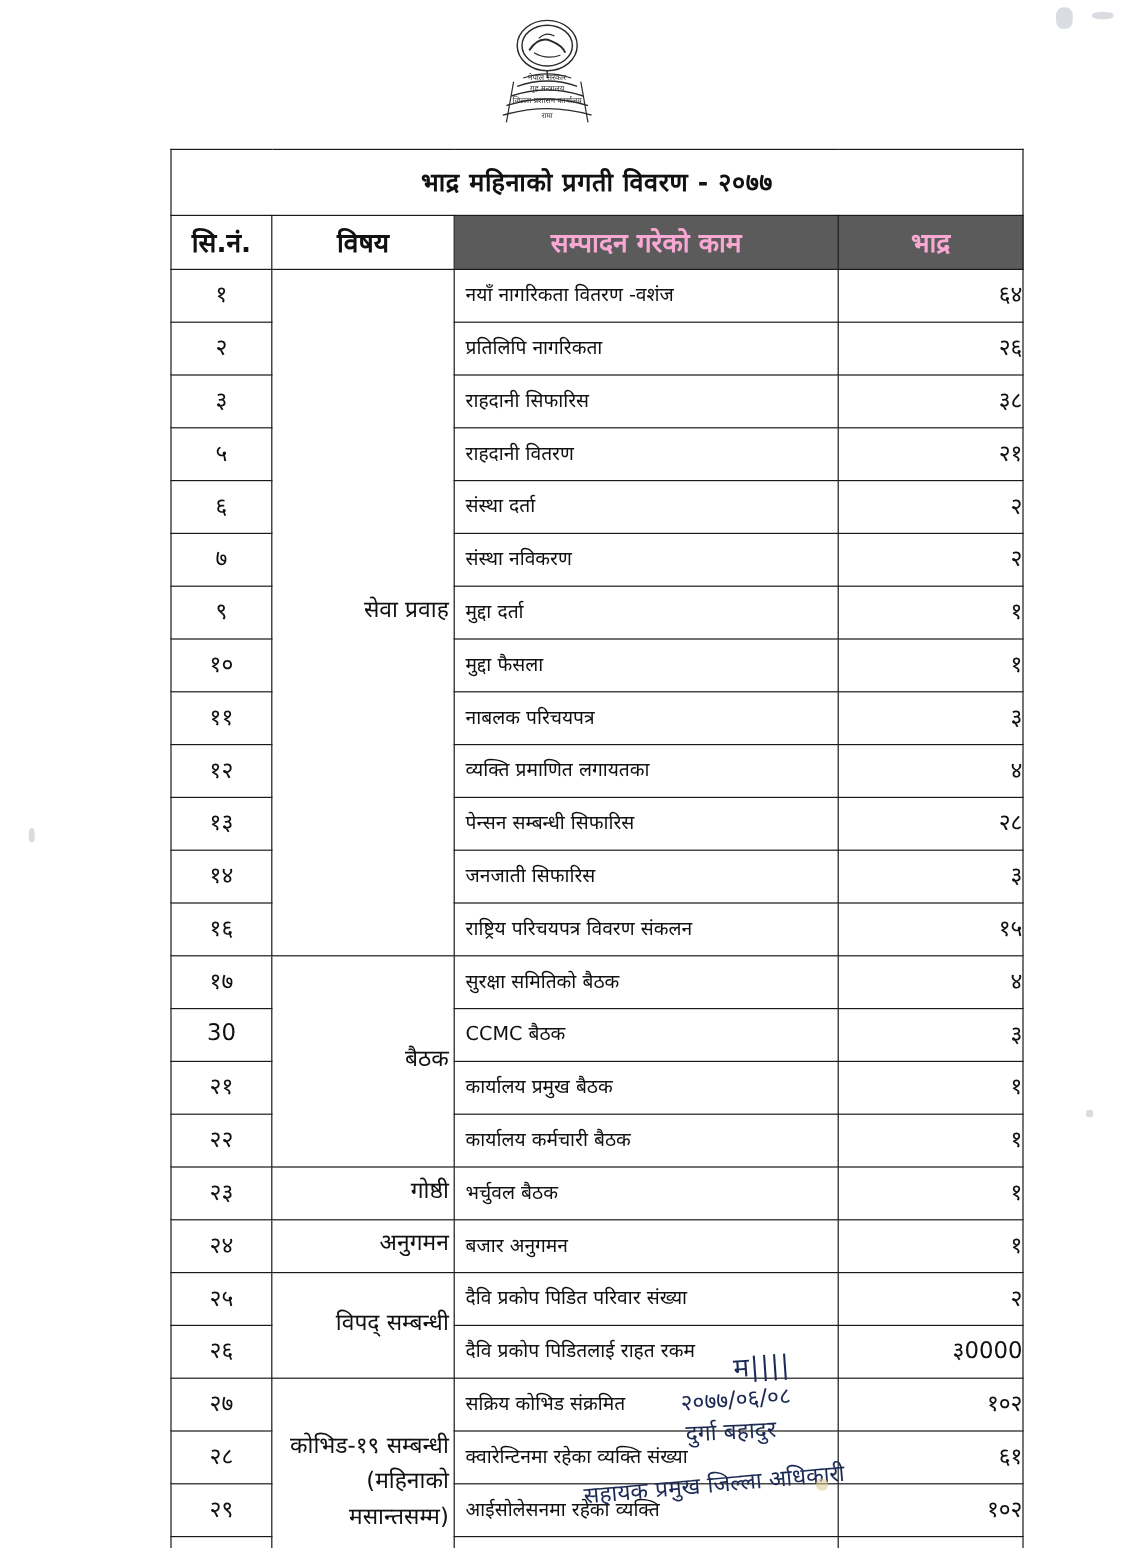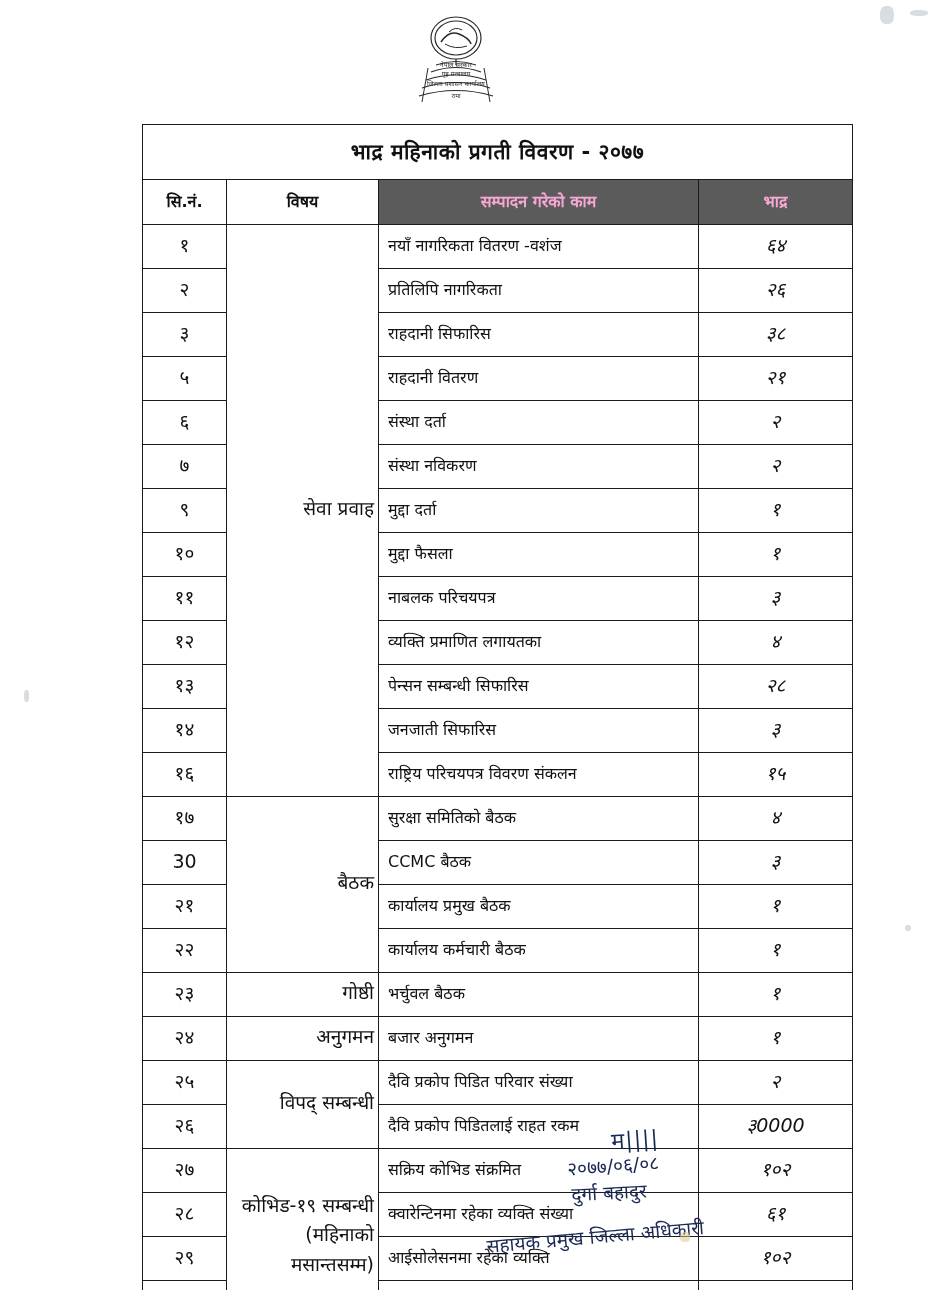--- a/index.html
+++ b/index.html
@@ -54,21 +54,21 @@
     height: 44px;
     text-align: center;
     font-size: 21px;
     font-weight: 700;
     letter-spacing: 0.5px;
     padding: 4px 0 6px 0 !important;
   }
   .hdr td {
     height: 38px;
     text-align: center;
-    font-size: 16px;
+    font-size: 22px;
     font-weight: 700;
     padding: 2px 0 4px 0 !important;
   }
   .hdr td.shade {
     background: #5b5b5b;
     color: #f9a8d4;
   }
   .col-sn   { width: 84px;  }
   .col-subj { width: 152px; }
   .col-work { width: 320px; }
@@ -86,24 +86,23 @@
     padding: 2px 4px 5px 4px !important;
     line-height: 1.55;
   }
   td.work {
     text-align: left;
     font-size: 16px;
     padding: 1px 0 4px 9px !important;
     white-space: nowrap;
   }
   td.val {
-    text-align: center;
+    text-align: right;
     font-size: 19px;
     padding: 1px 0 4px 0 !important;
-    font-style: italic;
   }
 
   
   .sig {
     position: absolute;
     left: 470px;
     top: 1128px;
     width: 330px;
     text-align: center;
   }

